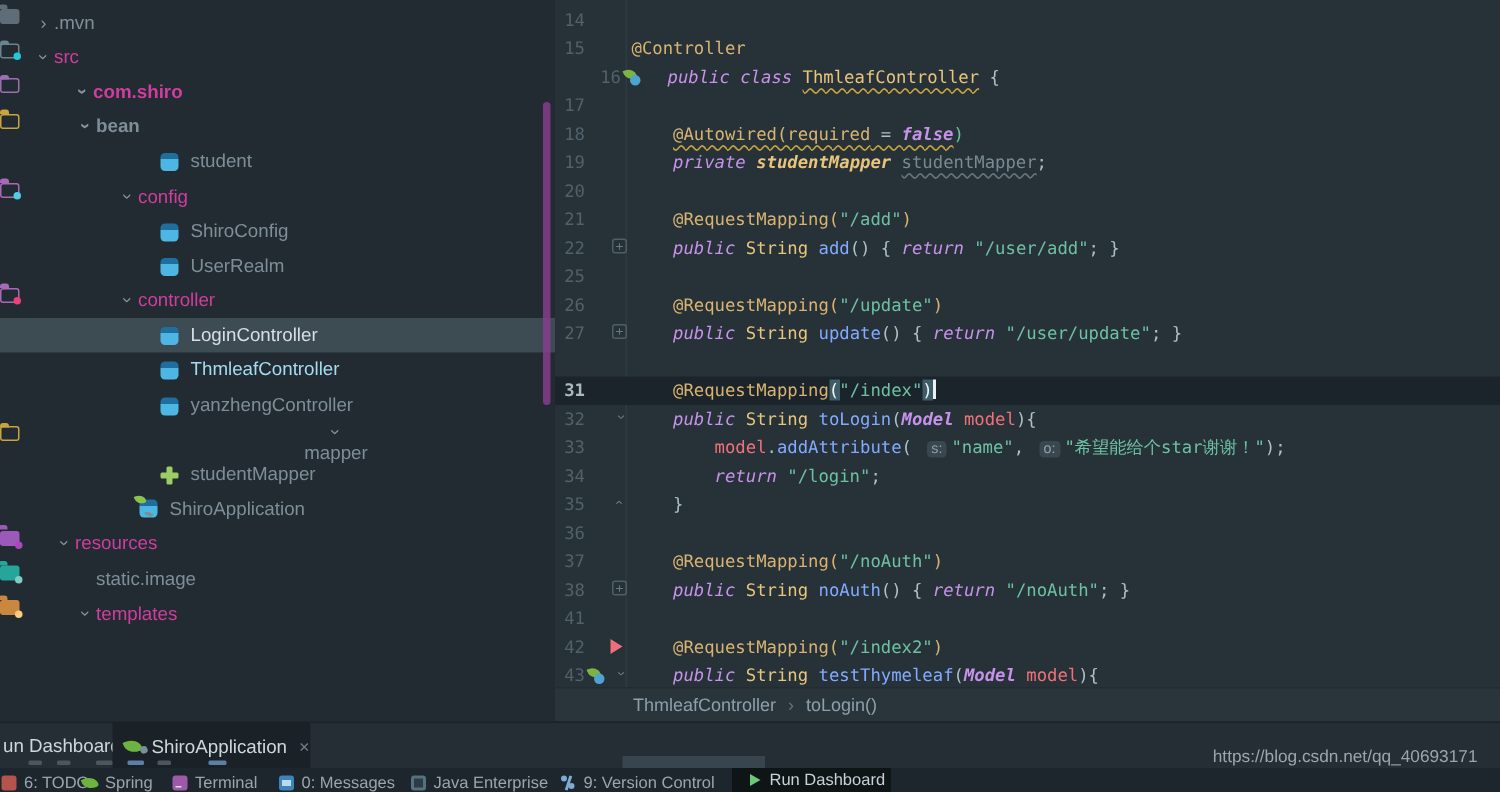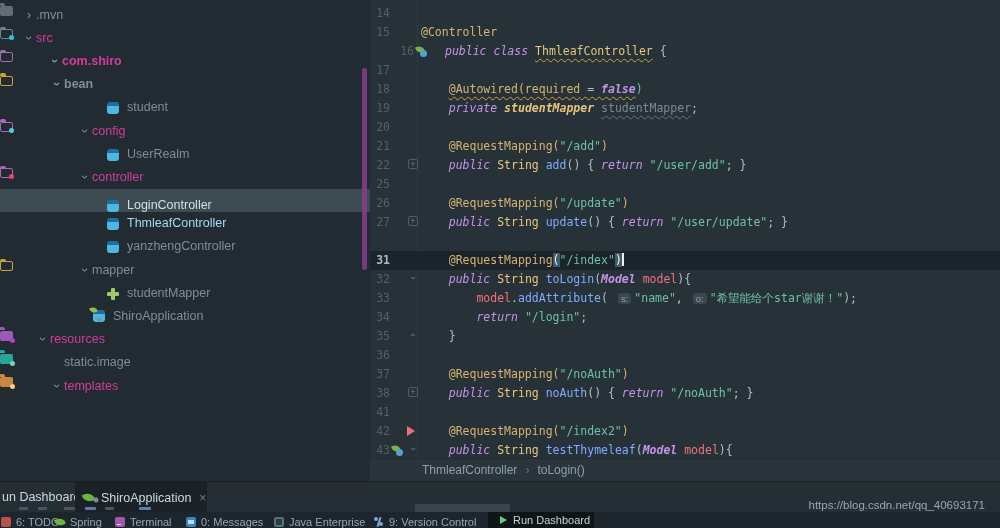--- a/index.html
+++ b/index.html
@@ -7,21 +7,21 @@
     --accent-magenta:#d13d9e; --gray-text:#7e8e98;
   }
   *{margin:0;padding:0;box-sizing:border-box;}
   html,body{background:#11181c;}
   .app{position:relative;width:1000px;height:528px;overflow:hidden;background:var(--editor-bg);
        font-family:"Liberation Sans",sans-serif;-webkit-font-smoothing:antialiased;}
 
   
   .tree{position:absolute;left:0;top:0;width:370px;height:483px;background:var(--tree-bg);padding-top:3px;overflow:hidden;}
   .trow{position:relative;display:flex;align-items:center;height:23.2px;font-size:12.5px;white-space:nowrap;}
-  .trow.selected{background:var(--selection);align-items:flex-end;}
+  .trow.selected{background:var(--selection);}
   .chev{display:inline-block;width:14px;color:#87949c;font-size:12px;text-align:center;flex:0 0 14px;}
   .chev.down{transform:rotate(90deg);}
   .chev.none{visibility:hidden;}
   .tico{display:inline-block;width:15px;height:14px;position:relative;margin-right:6px;flex:0 0 15px;}
   .tlabel{line-height:14px;}
   .c-magenta{color:#d13d9e;} .c-magentaBright{color:#ef3fa7;font-weight:bold;}
   .c-gray{color:#7e8e98;} .c-lightblue{color:#a5daf0;} .c-white{color:#d6dfe4;}
 
   
   .fold-base,.fold-fill{position:absolute;left:0;top:3px;width:13px;height:10px;border-radius:2px;}
@@ -153,20 +153,25 @@
         <span class="tlabel c-gray">student</span>
       </div>
       <div class="trow" style="padding-left: 78px;">
         <span class="chev down">›</span>
         <span class="tico i-folder-gear-teal fold-base badge"></span>
         <span class="tlabel c-magenta">config</span>
       </div>
       <div class="trow" style="padding-left: 92px;">
         <span class="chev none"></span>
         <span class="tico i-class"></span>
+        <span class="tlabel c-gray">ShiroConfig</span>
+      </div>
+      <div class="trow" style="padding-left: 92px;">
+        <span class="chev none"></span>
+        <span class="tico i-class"></span>
         <span class="tlabel c-gray">UserRealm</span>
       </div>
       <div class="trow" style="padding-left: 78px;">
         <span class="chev down">›</span>
         <span class="tico i-folder-gear-pink fold-base badge"></span>
         <span class="tlabel c-magenta">controller</span>
       </div>
       <div class="trow selected" style="padding-left: 92px;">
         <span class="chev none"></span>
         <span class="tico i-class"></span>
@@ -175,21 +180,21 @@
       <div class="trow" style="padding-left: 92px;">
         <span class="chev none"></span>
         <span class="tico i-class"></span>
         <span class="tlabel c-lightblue">ThmleafController</span>
       </div>
       <div class="trow" style="padding-left: 92px;">
         <span class="chev none"></span>
         <span class="tico i-class"></span>
         <span class="tlabel c-gray">yanzhengController</span>
       </div>
-      <div class="trow" style="padding-left: 78px;">
+      <div class="trow" style="padding-left: 78px; flex-direction: column;">
         <span class="chev down">›</span>
         <span class="tico i-folder-yellow fold-base"></span>
         <span class="tlabel c-gray">mapper</span>
       </div>
       <div class="trow" style="padding-left: 92px;">
         <span class="chev none"></span>
         <span class="tico i-mapper"></span>
         <span class="tlabel c-gray">studentMapper</span>
       </div>
       <div class="trow" style="padding-left: 78px;">

